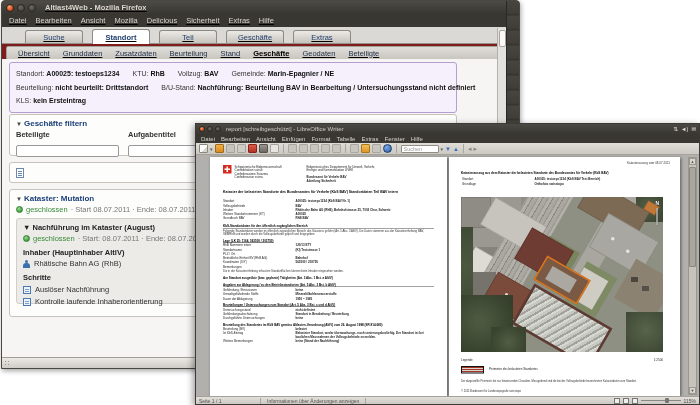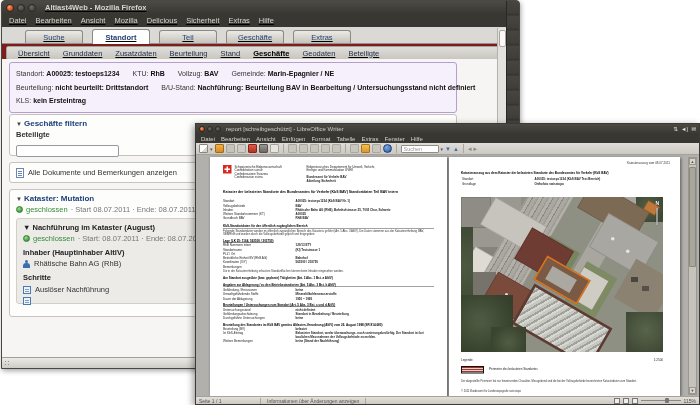--- a/index.html
+++ b/index.html
@@ -169,25 +169,28 @@
       <div class="ln" id="ibx2"><span>Beurteilung: </span><b>nicht beurteilt: Drittstandort</b><span class="sep"></span><span>B/U-Stand: </span><b>Nachführung: Beurteilung BAV in Bearbeitung / Untersuchungsstand nicht definiert</b></div>
       <div class="ln" id="ibx3"><span>KLS: </span><b>kein Ersteintrag</b></div>
     </div>
     <div class="panel" id="p-filter">
       <h3><span class="tri">▼</span><span>Geschäfte filtern</span></h3>
       <div class="frow">
         <div class="ffield" id="f1">
           <label>Beteiligte</label>
           <input style="">
         </div>
+        <div class="ffield" id="f2">
+          <label>Aufgabentitel</label>
+          <input style="">
+        </div>
       </div>
     </div>
     <div class="panel" id="p-docs">
       <span class="docico"></span>
-      <a href="#">Alle Dokumente und Bemerkungen anzeigen</a>
     </div>
     <div class="panel" id="p-kat">
       <h3><span class="tri">▼</span><span>Kataster: Mutation</span></h3>
       <div class="statusline">
         <span class="gdot"></span>
         <span class="state">geschlossen</span>
         <span>· Start 08.07.2011 · Ende: 08.07.2011</span>
       </div>
       <div class="subbox">
         <h4><span class="tri">▼</span> <span>Nachführung im Kataster (August)</span></h4>
@@ -205,20 +208,21 @@
         <div>
 
             <div class="steprow">
               <span class="stepico"></span>
               <span>Auslöser Nachführung</span>
               <span class="badge"></span>
             </div>
 
             <div class="steprow">
               <span class="stepico"></span>
+              <span>Kontrolle laufende Inhaberorientierung</span>
               <span class="badge"></span>
             </div>
 
         </div>
       </div>
     </div>
   </div>
   <div class="statusbar">
       <span class="grip"></span>
     </div>

